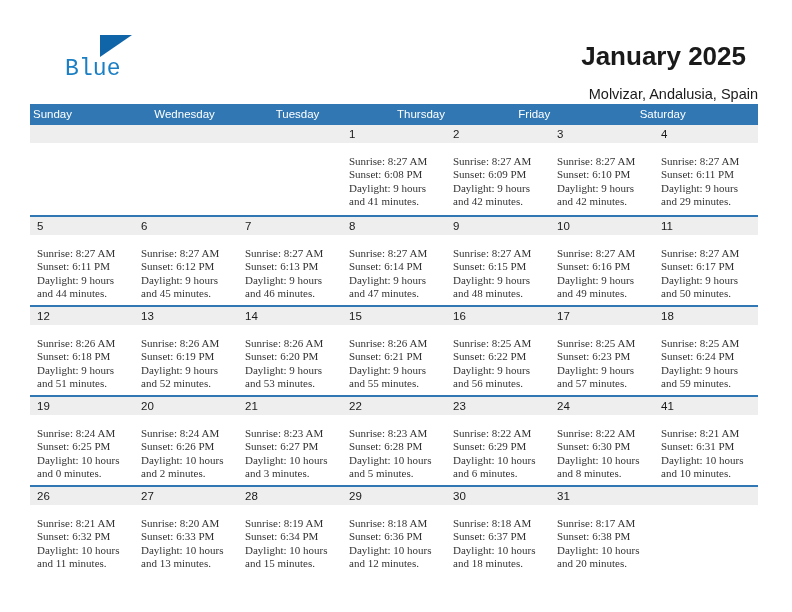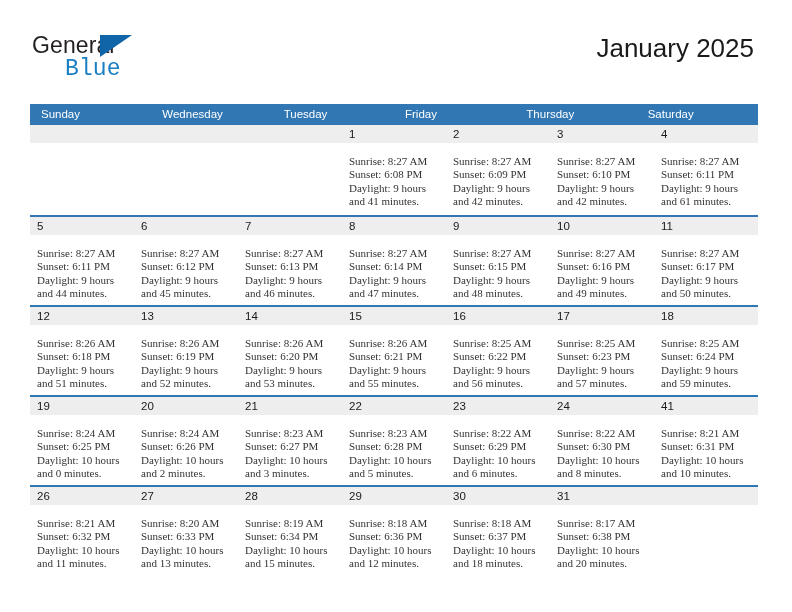--- a/index.html
+++ b/index.html
@@ -69,22 +69,22 @@
     position: absolute;
     right: 0px;
     top: 0px;
     text-align: right;
   }
   .cal-title {
     font-size: 26px;
     color: #1a1a1a;
     line-height: 32px;
     white-space: nowrap;
-    font-weight: normal;
-    margin: 4px;
+    font-weight: bold;
+    margin: 12px;
   }
   .cal-subtitle {
     font-size: 14.5px;
     color: #1a1a1a;
     line-height: 20px;
     margin-top: 7px;
     white-space: nowrap;
   }
 
   
@@ -98,21 +98,21 @@
     display: flex;
     width: 100%;
     background: #3077b4;
     height: 21px;
   }
   .weekday {
     flex: 1 1 0;
     color: #ffffff;
     font-size: 11.5px;
     line-height: 21px;
-    padding-left: 11px;
+    padding-left: 3px;
     box-sizing: border-box;
     overflow: hidden;
     white-space: nowrap;
   }
 
   .week {
     display: flex;
     width: 100%;
     height: 90px;
     border-top: 2px solid #3077b4;
@@ -152,38 +152,38 @@
   }
 </style>
 </head>
 <body>
 
 <div class="page">
 
   <div class="header">
 
     <div class="logo">
-      <span class="logo-general">General</span>
       <span class="logo-flag"></span>
       <span class="logo-blue">Blue</span>
     </div>
 
     <div class="title-block">
       <h1 class="cal-title">January 2025</h1>
+      <div class="cal-subtitle">Molvizar, Andalusia, Spain</div>
     </div>
 
   </div>
 
   <div class="calendar">
     <div class="weekdays" id="weekday-row">
         <div class="weekday">Sunday</div>
         <div class="weekday">Wednesday</div>
         <div class="weekday">Tuesday</div>
+        <div class="weekday">Thursday</div>
         <div class="weekday">Friday</div>
-        <div class="weekday">Thursday</div>
         <div class="weekday">Saturday</div>
       </div>
     <div id="weeks-container">
         <div class="week first">
           <div class="day empty">
             <div class="day-number"></div>
             <div class="day-info"></div>
           </div>
           <div class="day empty">
             <div class="day-number"></div>
@@ -219,21 +219,21 @@
               <div>Daylight: 9 hours</div>
               <div>and 42 minutes.</div>
             </div>
           </div>
           <div class="day">
             <div class="day-number">4</div>
             <div class="day-info">
               <div>Sunrise: 8:27 AM</div>
               <div>Sunset: 6:11 PM</div>
               <div>Daylight: 9 hours</div>
-              <div>and 61 minutes.</div>
+              <div>and 29 minutes.</div>
             </div>
           </div>
         </div>
         <div class="week">
           <div class="day">
             <div class="day-number">5</div>
             <div class="day-info">
               <div>Sunrise: 8:27 AM</div>
               <div>Sunset: 6:11 PM</div>
               <div>Daylight: 9 hours</div>

